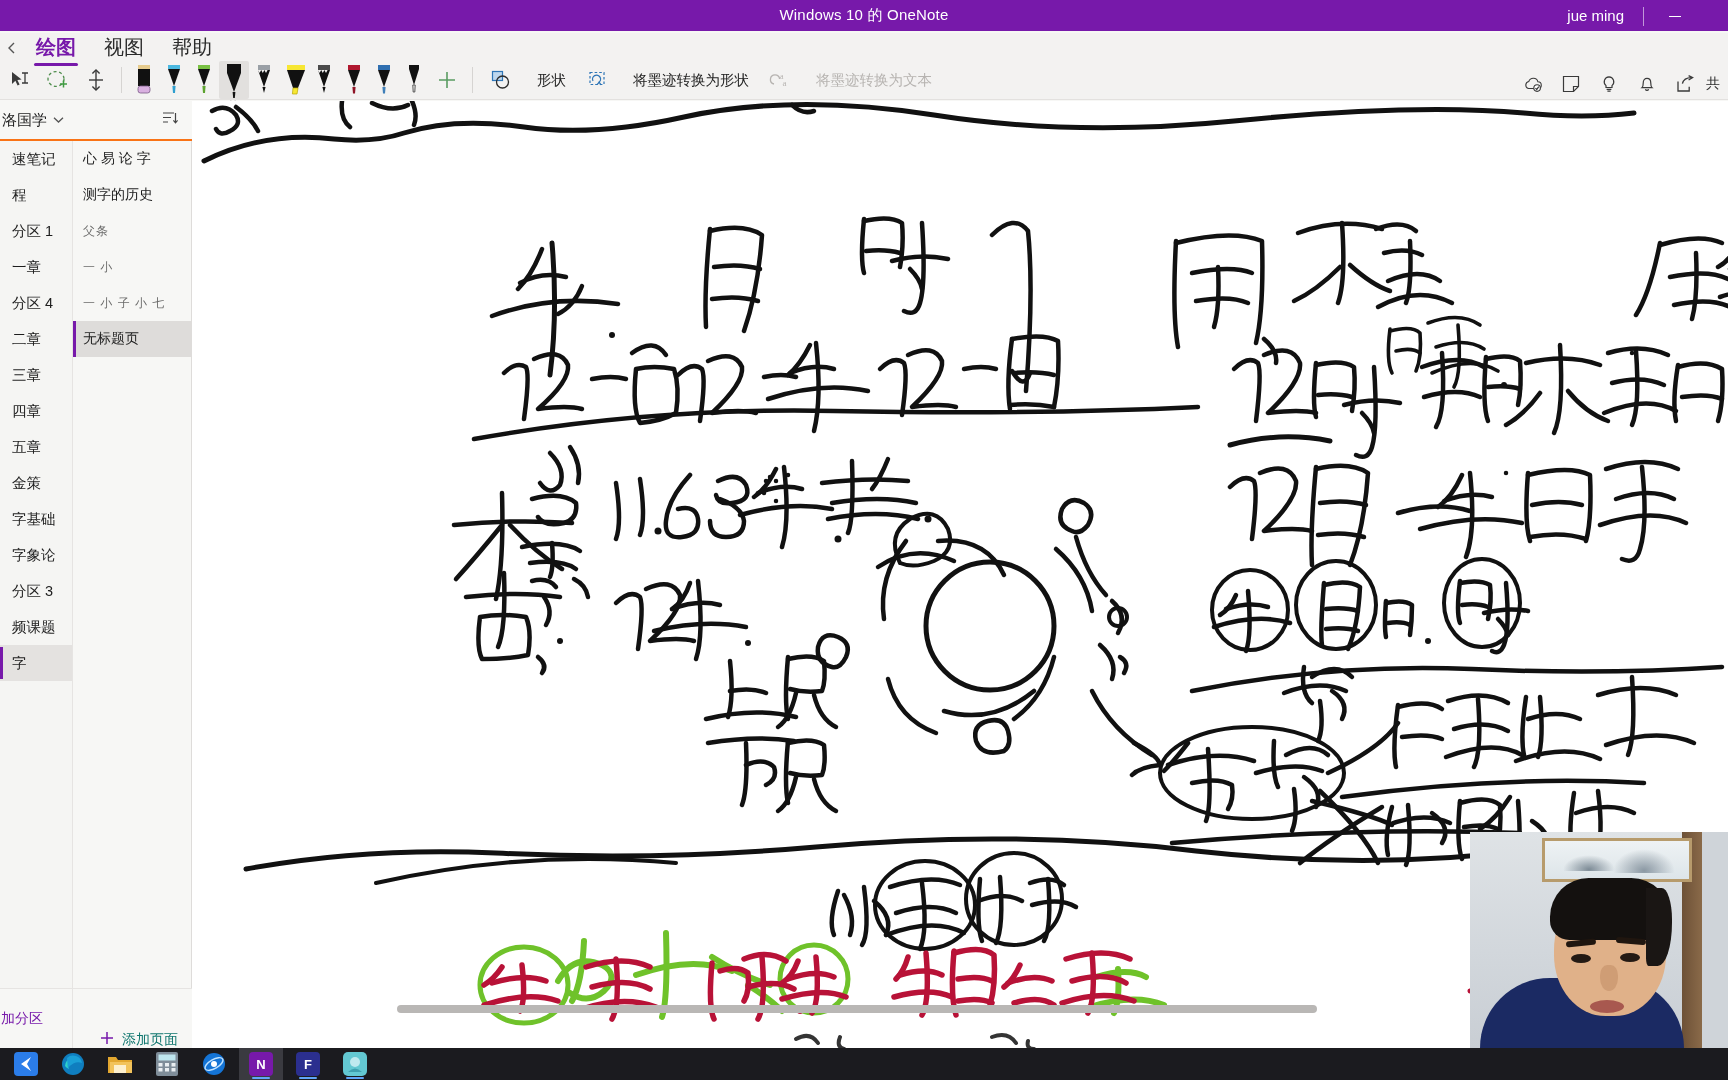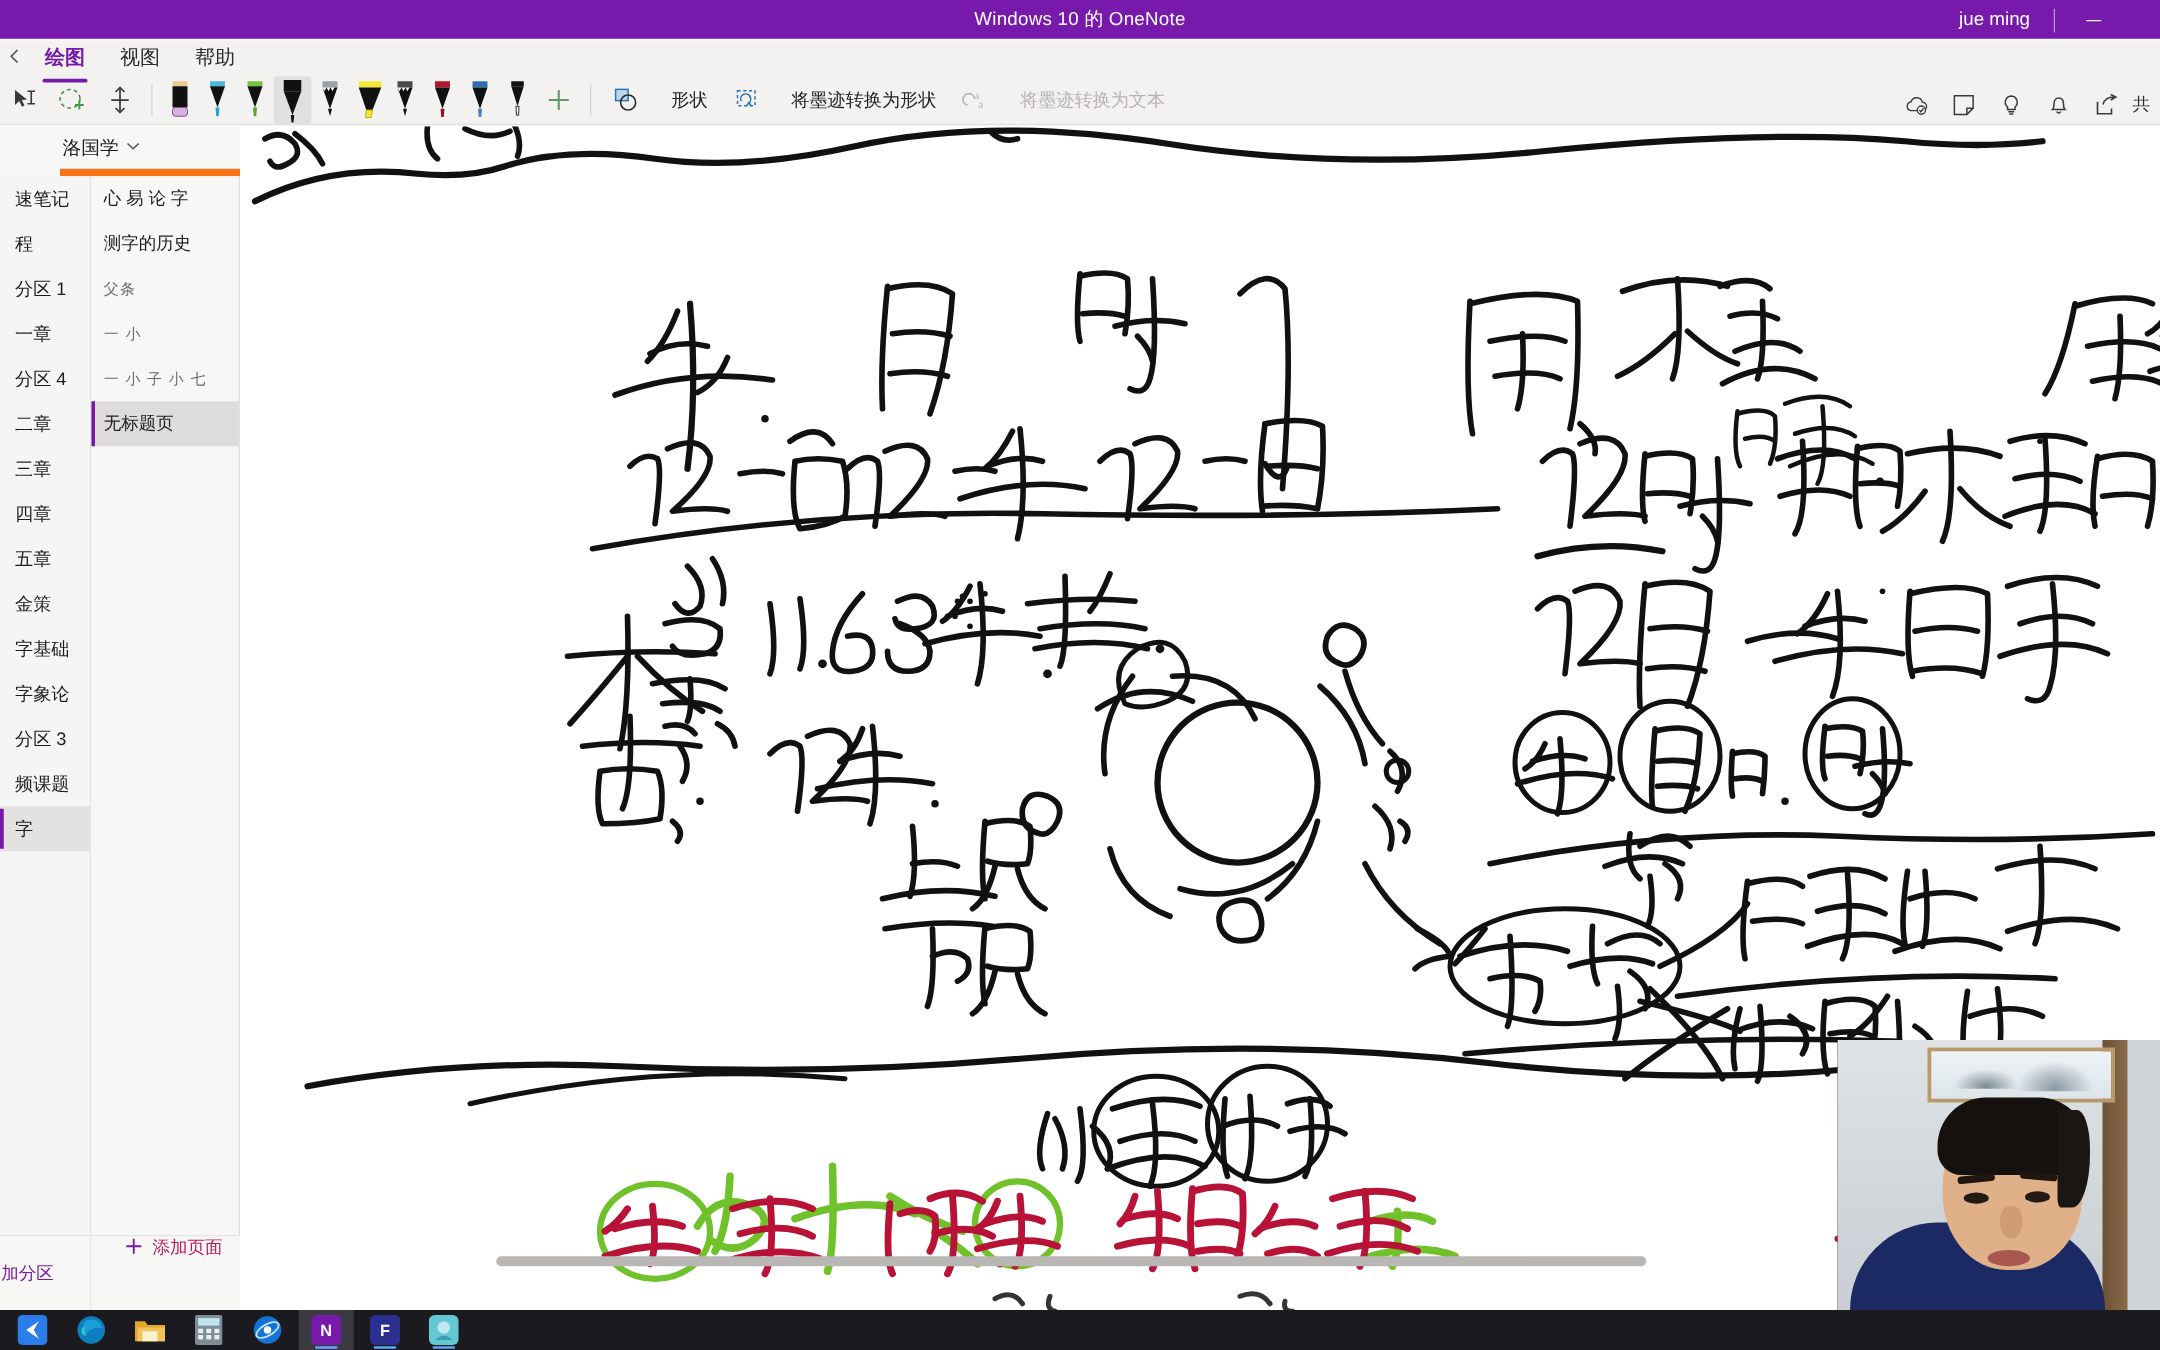--- a/index.html
+++ b/index.html
@@ -38,21 +38,21 @@
 
   
   .ribbon {
     position: absolute; left:0; top:33px; width:1728px; height:67px;
     background:#f3f2f1; border-bottom:1px solid #e3e1df;
   }
   .tabstrip {
     position:absolute; left:0; top:0; height:33px; display:flex; align-items:flex-end;
   }
   .tab {
-    position:relative; padding:0 14px 6px 14px; font-size:16px; color:#2b2b2b;
+    position:relative; padding:0 14px 6px 14px; font-size:20px; color:#2b2b2b;
     line-height:26px; cursor:default;
   }
   .tab.active { color:#7719aa; font-weight:600; }
   .tab.active::after {
     content:""; position:absolute; left:12px; right:12px; bottom:0;
     height:3px; background:#7719aa; border-radius:2px;
   }
   .tab-back { width:22px; padding:0 4px 6px 6px; color:#555; }
 
   
@@ -78,22 +78,21 @@
   .pen.selected { background:#e2e0de; border-radius:2px; }
   .pen svg { display:block; }
   .shape-btn { display:flex; align-items:center; gap:25px; padding:0 10px; height:38px; }
   .shape-btn span.lbl { font-size:14.5px; color:#222; white-space:nowrap; }
   .shape-btn.disabled span.lbl { color:#b6b3b0; }
 
   
   .nbhdr {
     position:absolute; left:0; top:101px; width:192px; height:40px;
     background:#f7f7f5; display:flex; align-items:center;
-    border-bottom:6px solid #f97316;
-    margin-left:48px;
+    border-bottom:2px solid #f97316;
   }
   .nbhdr .nb-name { font-size:15px; color:#1d1d1d; padding-left:2px; }
   .nbhdr .chev { font-size:11px; color:#555; margin-left:6px; }
   .nbhdr .sort { position:absolute; right:14px; color:#444; }
 
   .sections {
     position:absolute; left:0; top:141px; width:73px; bottom:92px;
     background:#f5f5f3; border-right:1px solid #e6e4e2;
     overflow:hidden;
   }
@@ -124,22 +123,22 @@
     position:absolute; left:0; bottom:32px; width:192px; height:60px;
     background:#f7f7f5; border-top:1px solid #e6e4e2;
     display:flex; align-items:center;gap:14px;
   }
   .addsec {
     width:73px; height:60px; display:flex; align-items:center; justify-content:flex-start;
     font-size:14px; color:#7719aa; border-right:1px solid #e6e4e2; padding-left:1px;
     white-space:nowrap; overflow:hidden;
   }
   .addpg {
-    flex:1; height:60px; display:flex; align-items:flex-start; gap:7px;
-    font-size:14px; color:#be185d; padding-left:12px; white-space:nowrap;
+    flex:1; height:60px; display:flex; align-items:flex-end; gap:7px;
+    font-size:14px; color:#0f766e; padding-left:12px; white-space:nowrap;
   }
   .plus-g { font-size:18px; line-height:1; color:#7719aa; }
 
   
   .canvas-wrap {
     position:absolute; left:192px; top:101px; right:0; bottom:32px;
     background:#ffffff; overflow:hidden;
   }
   .canvas-svg { position:absolute; left:0; top:0; }
   .hscroll {

